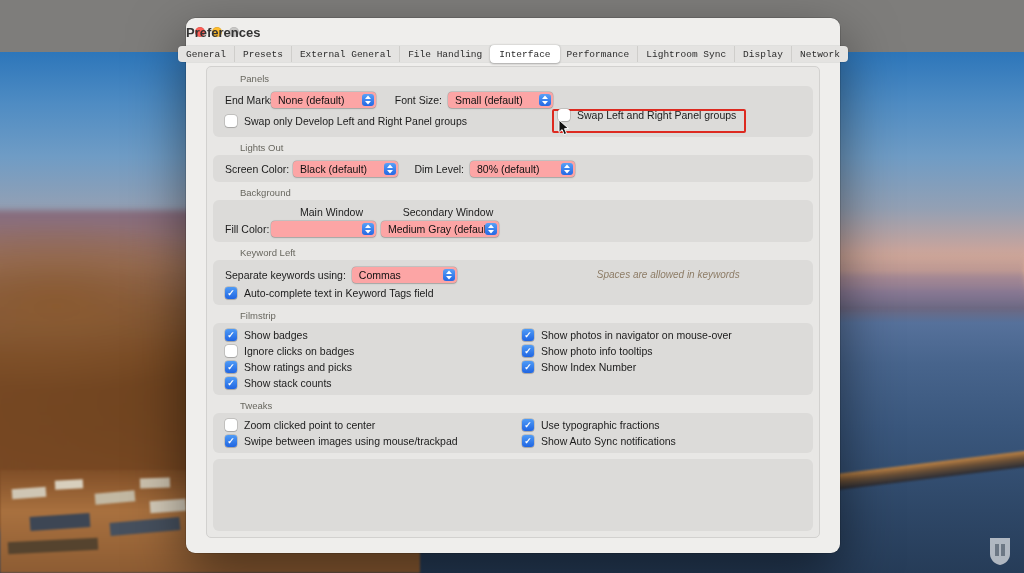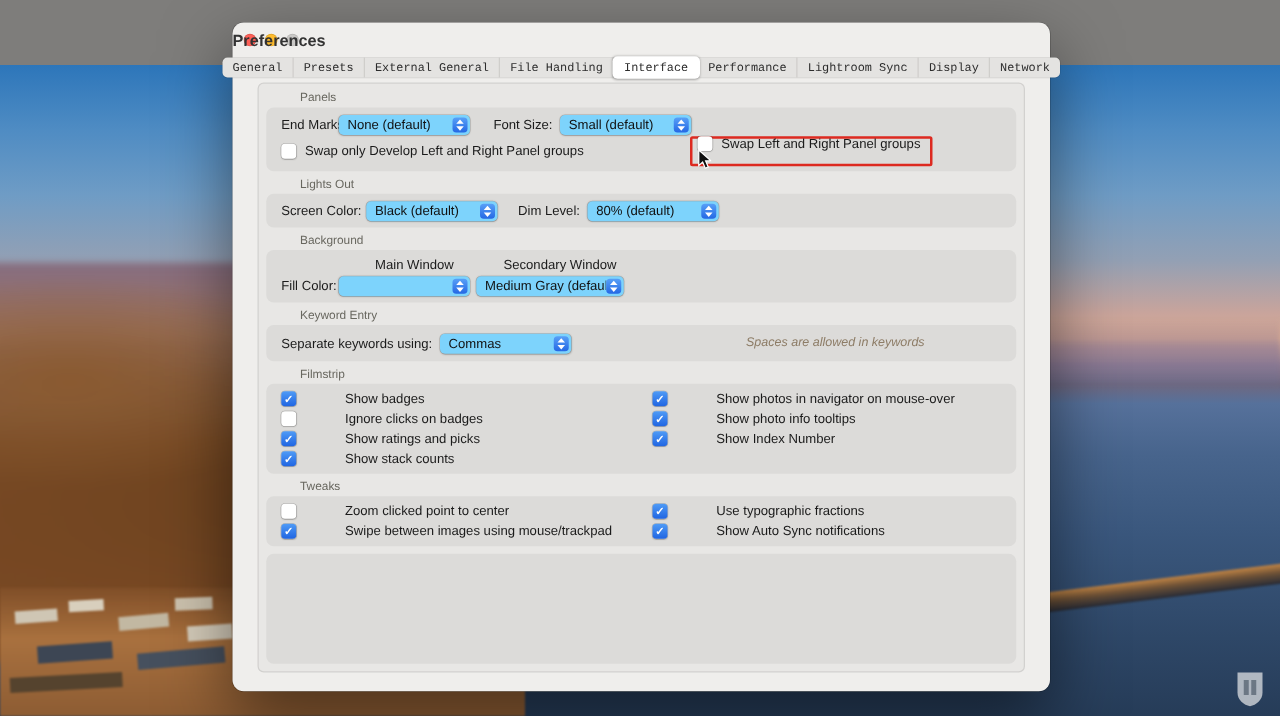--- a/index.html
+++ b/index.html
@@ -93,21 +93,21 @@
     background:#dcdbd9; border-radius:6px; padding:4px 12px; flex:0 0 auto;
   }
   .section-box.fill { flex:1 1 auto; min-height:40px; }
 
   .frow { display:flex; align-items:center; height:19px; font-size:10.5px; color:#1b1b1b; }
   .flabel { width:40px; text-align:right; margin-right:6px; white-space:nowrap; flex:0 0 auto; }
   .flabel.w2 { width:52px; margin-left:14px; }
   .flabel.auto { width:auto; }
 
   .popup {
-    height:16px; background:#7dd3fc; border-radius:4px; display:flex; align-items:center;
+    height:16px; background:#fca5a5; border-radius:4px; display:flex; align-items:center;
     box-shadow: 0 0 0 .5px rgba(0,0,0,.18), 0 .5px 1.5px rgba(0,0,0,.18);
     padding-left:7px; padding-right:2px; font-size:10.5px; color:#111;
   }
   .popup .val { flex:1; white-space:nowrap; overflow:hidden; }
   .stepper {
     width:12px; height:12px; border-radius:3px; flex:0 0 12px;
     background:linear-gradient(180deg,#58a0f7,#2468e4);
     display:flex; align-items:center; justify-content:center;
   }
   .w105 { width:105px; } .w118 { width:118px; }
@@ -116,21 +116,21 @@
   .cb {
     width:12px; height:12px; border-radius:3px; margin-right:7px; flex:0 0 12px;
     background:#fff; box-shadow: 0 0 0 .5px rgba(0,0,0,.22), 0 .5px 1px rgba(0,0,0,.15);
     display:flex; align-items:center; justify-content:center;
   }
   .cb.checked { background:linear-gradient(180deg,#4f9bf6,#2065e2); }
   .cb.checked::after { content:"✓"; color:#fff; font-size:9px; font-weight:bold; line-height:1; }
 
   .cols { display:flex; }
   .col-l { width:297px; flex:0 0 297px; }
-  .col-l .cbrow, .col-r .cbrow { margin:0;gap:32px; }
+  .col-l .cbrow, .col-r .cbrow { margin:0; }
   .stack16 .cbrow { height:16px; }
 
   .panels-row2 { position:relative; height:24px; display:flex; align-items:center; }
   .highlight-group {
     position:absolute; left:327px; top:0; height:24px;
     border:2px solid #dd2a20; border-radius:2px;
     display:flex; align-items:center; padding:0 8px 12px 4px;
   }
   .cursor-icon { position:absolute; left:4px; top:9px; z-index:3; }
 
@@ -285,34 +285,38 @@
           <span class="stepper">
             <svg width="8" height="10" viewBox="0 0 8 10">
                 <path d="M4 0.5 L7 4 H1 Z" fill="#fff"></path>
                 <path d="M4 9.5 L1 6 H7 Z" fill="#fff"></path>
               </svg>
           </span>
         </div>
       </div>
     </div>
 
-    <div class="section-label">Keyword Entry</div>
+    <div class="section-label">Keyword Left</div>
     <div class="section-box">
       <div class="frow" style="height:21px">
         <span class="flabel auto">Separate keywords using:</span>
         <div class="popup w105">
           <span class="val">Commas</span>
           <span class="stepper">
             <svg width="8" height="10" viewBox="0 0 8 10">
                 <path d="M4 0.5 L7 4 H1 Z" fill="#fff"></path>
                 <path d="M4 9.5 L1 6 H7 Z" fill="#fff"></path>
               </svg>
           </span>
         </div>
         <span class="note">Spaces are allowed in keywords</span>
+      </div>
+      <div class="cbrow">
+        <span class="cb checked"></span>
+        <span>Auto-complete text in Keyword Tags field</span>
       </div>
     </div>
 
     <div class="section-label">Filmstrip</div>
     <div class="section-box stack16">
       <div class="cols">
         <div class="col-l">
           <div class="cbrow">
               <span class="cb checked"></span>
               <span>Show badges</span>

